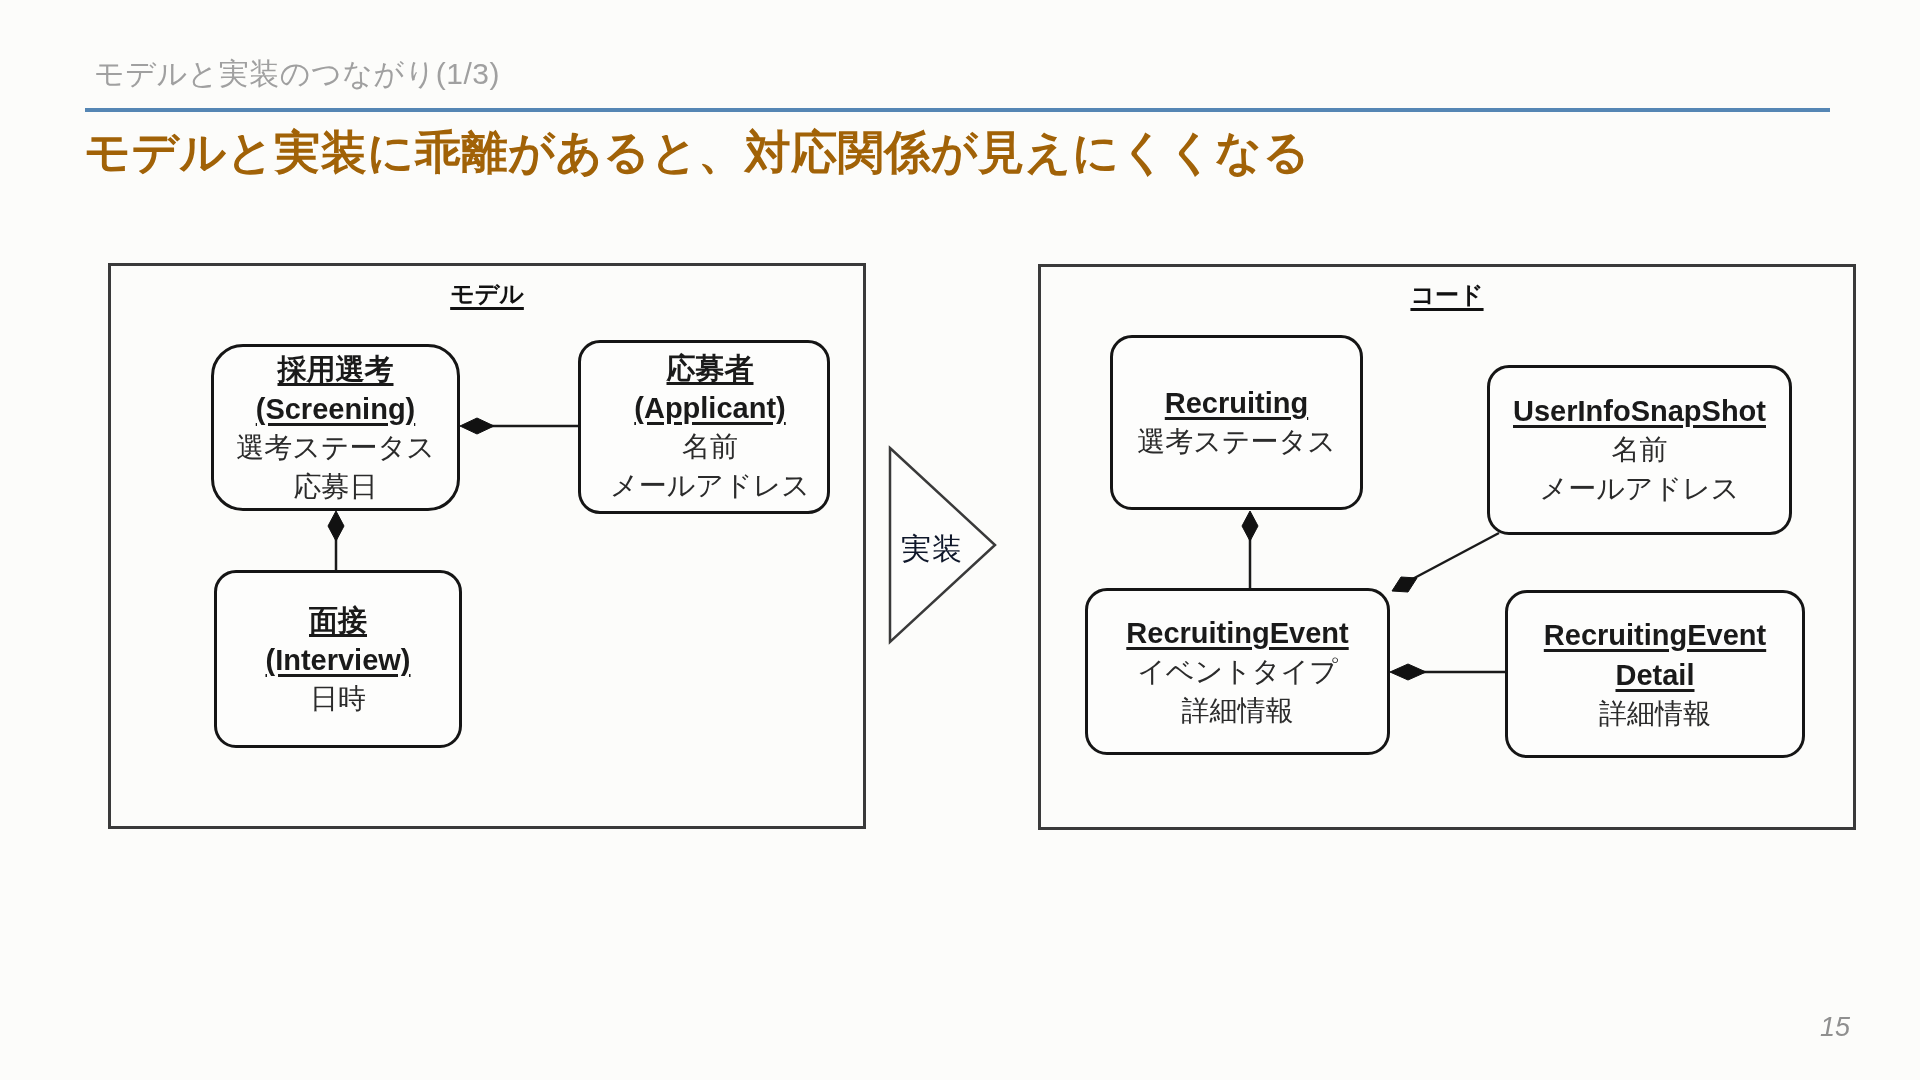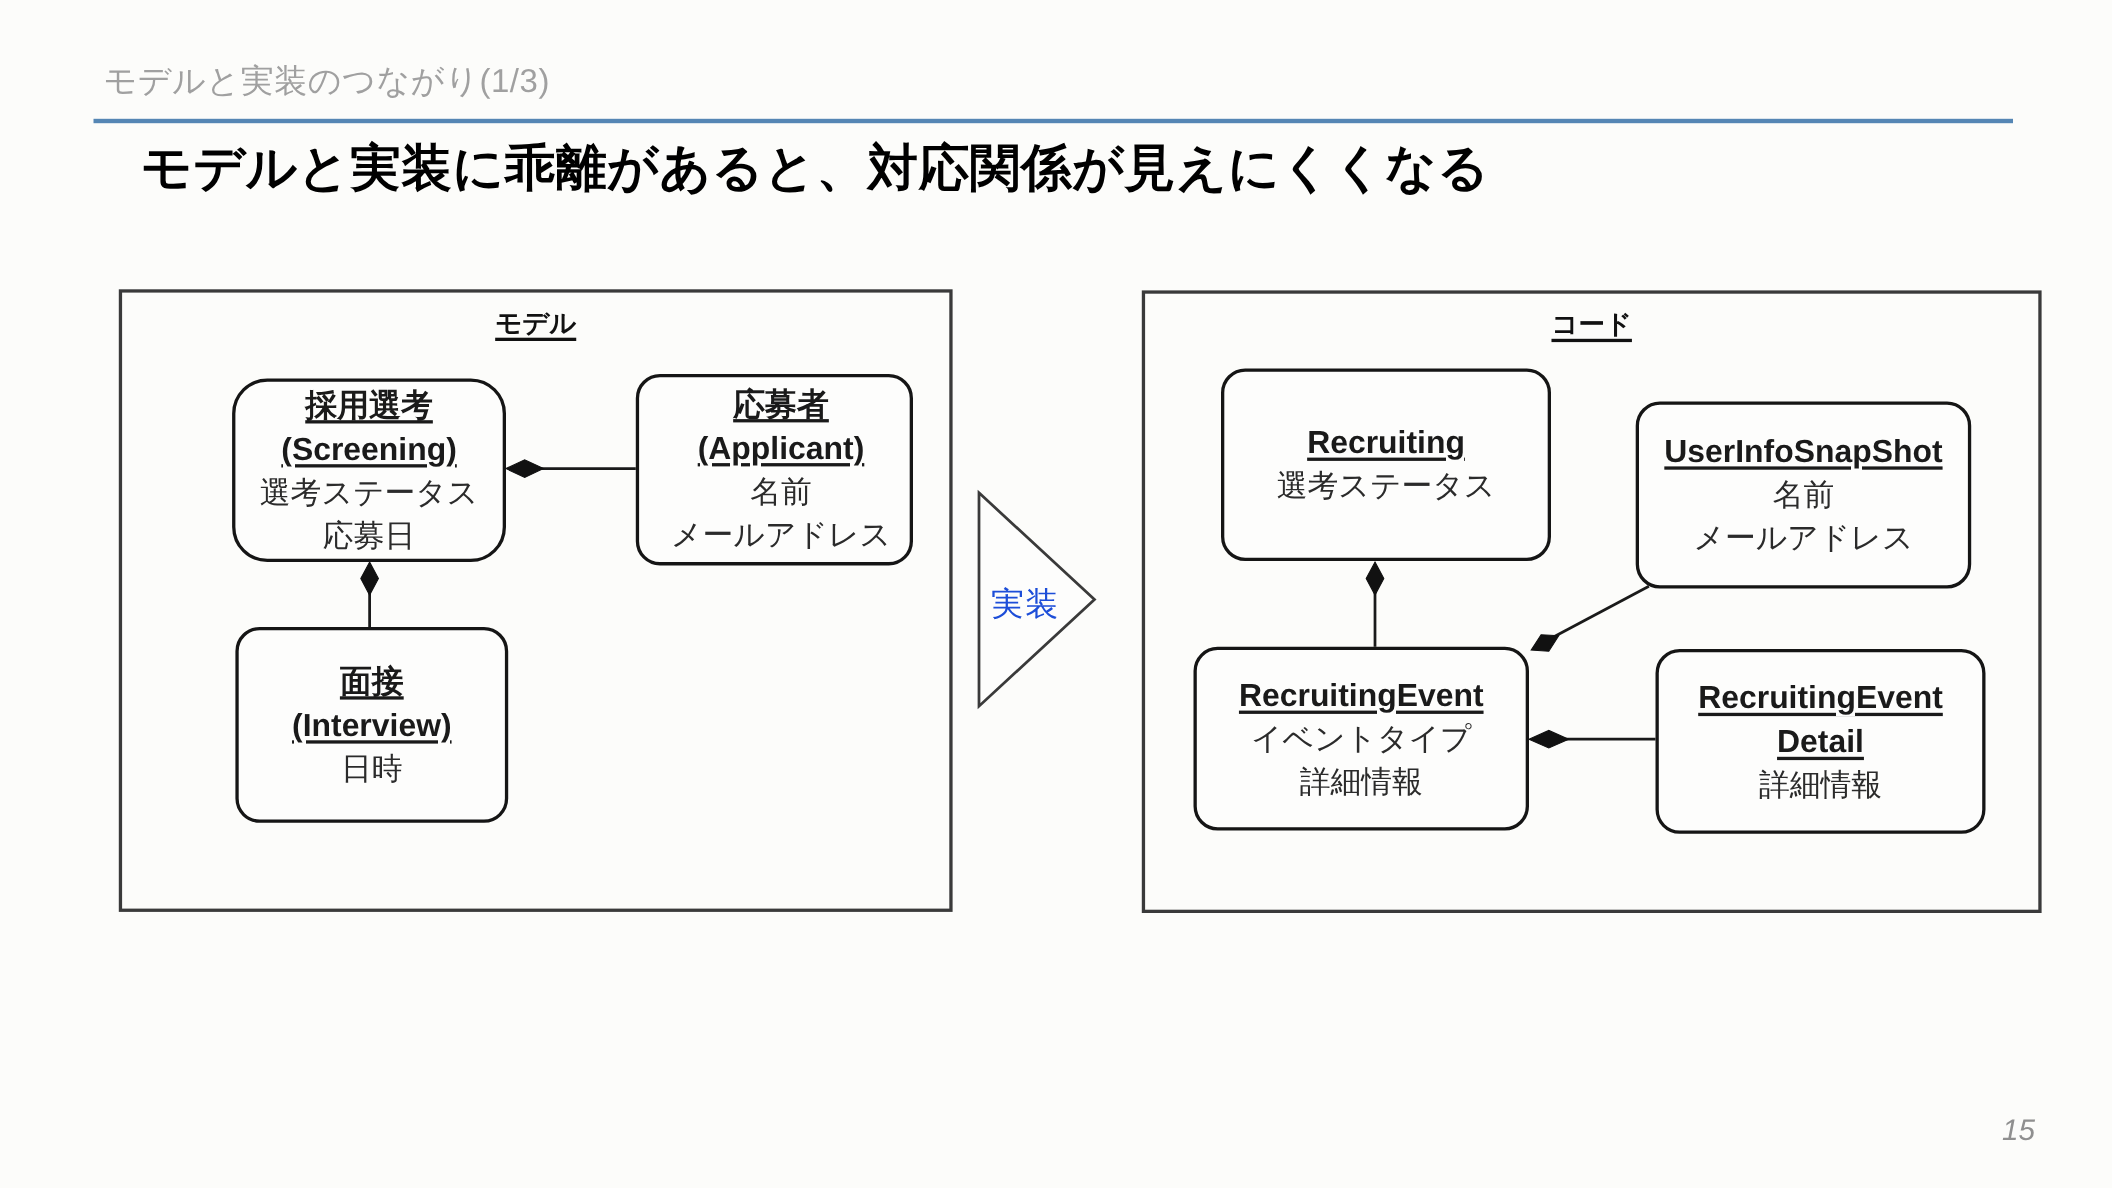--- a/index.html
+++ b/index.html
@@ -26,23 +26,22 @@
   }
   .accent-rule {
     left: 85px; top: 108px;
     width: 1745px; height: 4px;
     background: #5586B4;
   }
   .page-title {
     left: 84px; top: 122px;
     font-size: 46px;
     font-weight: 700;
-    color: #000000;
+    color: #a16207;
     letter-spacing: 0.5px;
-    margin-left: 44px;
   }
   .page-number {
     left: 1820px; top: 1012px;
     font-size: 27px;
     color: #8F8F8F;
     font-style: italic;
   }
 
   
   .panel {
@@ -91,38 +90,38 @@
   .ebox .a {
     font-size: 28px;
     font-weight: 400;
     color: #2B2B2B;
     white-space: nowrap;
   }
 
   .box-screening   { left: 211px;  top: 344px; width: 249px; height: 167px; border-radius: 32px; }
   .box-applicant   { left: 578px;  top: 340px; width: 252px; height: 174px; padding-left: 16px; }
   .box-interview   { left: 214px;  top: 570px; width: 248px; height: 178px; }
-  .box-recruiting  { left: 1110px; top: 335px; width: 300px; height: 175px; }
+  .box-recruiting  { left: 1110px; top: 335px; width: 253px; height: 175px; }
   .box-snapshot    { left: 1487px; top: 365px; width: 305px; height: 170px; }
   .box-revent      { left: 1085px; top: 588px; width: 305px; height: 167px; }
   .box-reventdetail{ left: 1505px; top: 590px; width: 300px; height: 168px; }
 
   .connector-layer {
     left: 0; top: 0;
     width: 1920px; height: 1080px;
     pointer-events: none;
   }
   .connector-layer line { stroke: #1A1A1A; stroke-width: 2.5; }
   .connector-layer polygon.diamond { fill: #111; stroke: #111; }
   .connector-layer polygon.tri { fill: #FDFDFC; stroke: #3A3A3A; stroke-width: 2.5; }
 
   .impl-label {
     left: 901px; top: 529px;
     font-size: 30px;
-    color: #1d4ed8;
+    color: #0f172a;
     letter-spacing: 1px;
     white-space: nowrap;
   }
 </style>
 </head>
 <body>
 
 <div class="slide">
 
   <div class="abs header-label">モデルと実装のつながり(1/3)</div>

